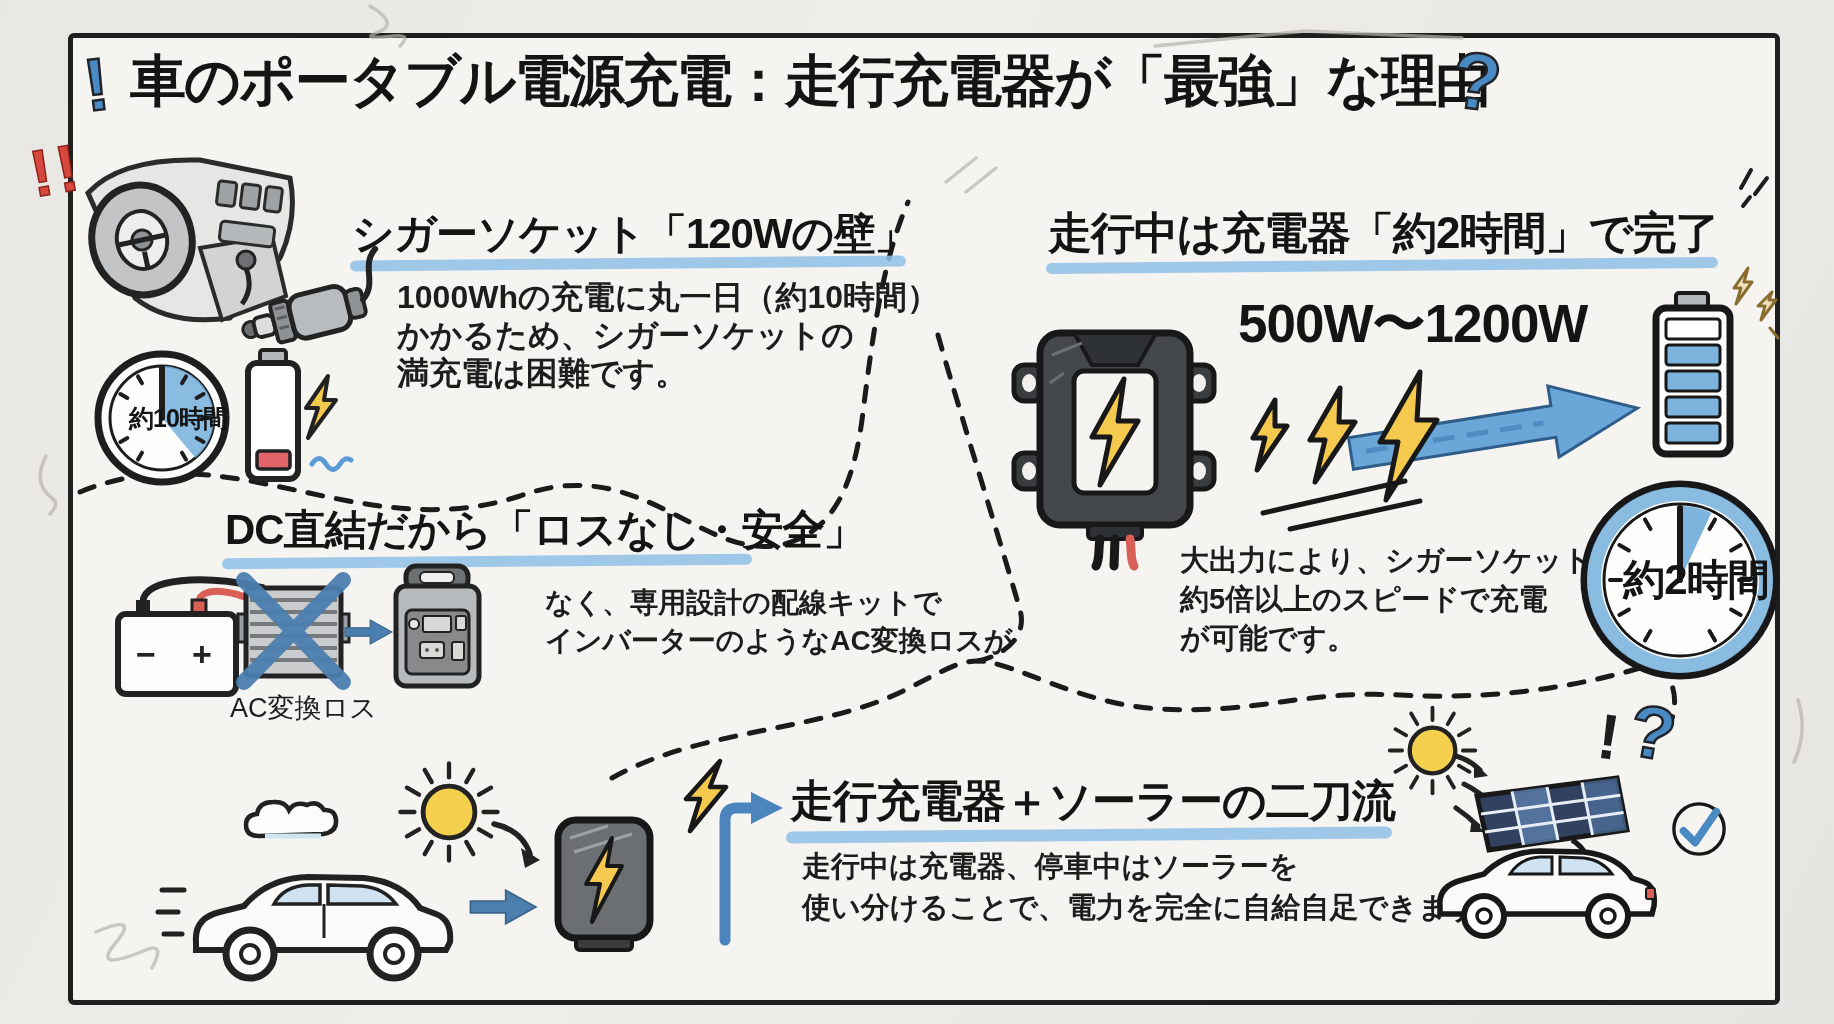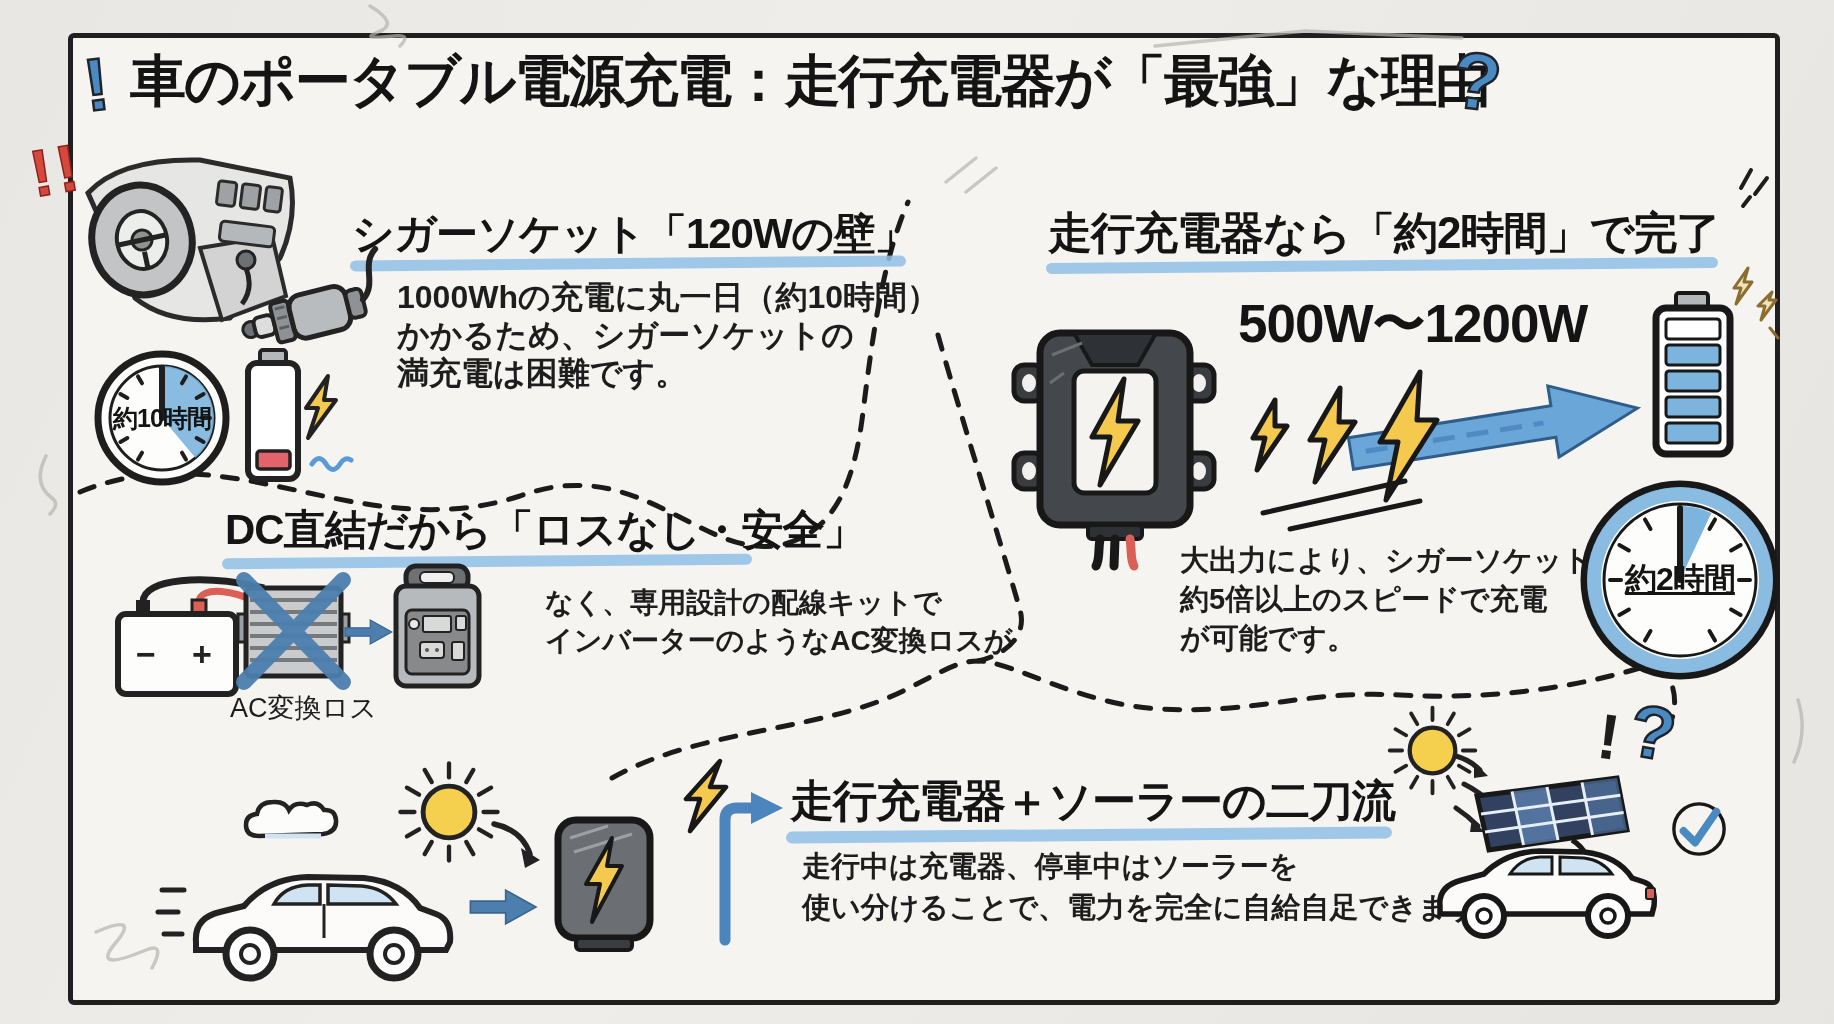--- a/index.html
+++ b/index.html
@@ -12,21 +12,21 @@
   .frame{
     left:68px;top:33px;width:1712px;height:972px;box-sizing:border-box;
     border:5px solid #1f1f1f;border-radius:6px;background:#f5f4f1;
   }
   .heading{font-weight:900;color:#141414;letter-spacing:-1px;white-space:nowrap;}
   .body-text{font-weight:700;color:#1d1d1d;white-space:nowrap;}
   .marker{background:#8fc0e6;opacity:.85;border-radius:6px;transform:rotate(-0.5deg);}
   .bluemark{color:#4a8ac2;font-weight:900;-webkit-text-stroke:2.5px #20242a;white-space:nowrap;}
   .inkmark{color:#1d1d1d;font-weight:900;white-space:nowrap;}
   .redmark{color:#d6473e;font-weight:900;-webkit-text-stroke:1.5px #8e221b;white-space:nowrap;}
-  .clock-label{position:absolute;left:0;top:0;width:100%;height:100%;
+  .clock-label{position:absolute;left:16px;top:0;width:100%;height:100%;
     display:flex;align-items:center;justify-content:center;
     font-weight:900;color:#141414;letter-spacing:-1px;}
   svg{display:block;overflow:visible;}
 </style>
 </head>
 <body>
 
 <div id="canvas">
 
   <div class="abs frame"></div>
@@ -175,21 +175,21 @@
     <rect x="16" y="48" width="63" height="64" rx="6" fill="#88898b" stroke="#222" stroke-width="3"></rect>
     <circle cx="24" cy="62" r="5" fill="#e8e8e6" stroke="#222" stroke-width="2"></circle>
     <rect x="33" y="54" width="28" height="16" rx="2" fill="#d9dad8" stroke="#222" stroke-width="2"></rect>
     <rect x="66" y="54" width="10" height="14" rx="2" fill="#d9dad8" stroke="#222" stroke-width="2"></rect>
     <rect x="30" y="80" width="24" height="16" rx="3" fill="#d9dad8" stroke="#222" stroke-width="2"></rect>
     <rect x="62" y="80" width="12" height="18" rx="2" fill="#d9dad8" stroke="#222" stroke-width="2"></rect>
     <circle cx="37" cy="88" r="2" fill="#555"></circle>
       <circle cx="47" cy="88" r="2" fill="#555"></circle>
   </svg>
 
-  <div class="abs heading" style="left:1048px;top:204px;font-size:44px;">走行充電器なら「約2時間」で完了</div>
+  <div class="abs heading" style="left:1048px;top:204px;font-size:44px;">走行中は充電器「約2時間」で完了</div>
   <div class="abs marker" style="left:1046px;top:260px;width:672px;height:11px;"></div>
   <div class="abs heading" style="left:1238px;top:289px;font-size:53px;text-align:right;">500W〜1200W</div>
   <div class="abs body-text" style="left:1180px;top:541px;font-size:29px;line-height:39px;">
     <div>大出力により、シガーソケットの</div>
     <div>約5倍以上のスピードで充電</div>
     <div>が可能です。</div>
   </div>
 
   <svg class="abs" style="left:1012px;top:303px;" width="205" height="265" viewBox="0 0 205 265">
     <g fill="#3a3d40" stroke="#181818" stroke-width="5">
@@ -259,21 +259,21 @@
         <line x1="104" y1="34" x2="104" y2="45" transform="rotate(120 104 104)"></line>
         <line x1="104" y1="34" x2="104" y2="45" transform="rotate(150 104 104)"></line>
         <line x1="104" y1="34" x2="104" y2="45" transform="rotate(210 104 104)"></line>
         <line x1="104" y1="34" x2="104" y2="45" transform="rotate(240 104 104)"></line>
         <line x1="104" y1="34" x2="104" y2="45" transform="rotate(270 104 104)"></line>
         <line x1="104" y1="34" x2="104" y2="45" transform="rotate(300 104 104)"></line>
         <line x1="104" y1="34" x2="104" y2="45" transform="rotate(330 104 104)"></line>
       </g>
       <line x1="104" y1="104" x2="104" y2="32" stroke="#181818" stroke-width="6" stroke-linecap="round"></line>
     </svg>
-    <div class="clock-label" style="font-size:32px;text-decoration:underline;">約2時間</div>
+    <div class="clock-label" style="font-size:42px;">約2時間</div>
   </div>
 
   <div class="abs heading" style="left:790px;top:772px;font-size:44px;">走行充電器＋ソーラーの二刀流</div>
   <div class="abs marker" style="left:786px;top:829px;width:606px;height:12px;"></div>
   <div class="abs body-text" style="left:802px;top:848px;font-size:29px;line-height:41px;font-family:Liberation Mono, monospace;">
     <div>走行中は充電器、停車中はソーラーを</div>
     <div>使い分けることで、電力を完全に自給自足できます。</div>
   </div>
 
   <svg class="abs" style="left:243px;top:792px;" width="95" height="50" viewBox="0 0 95 50">

